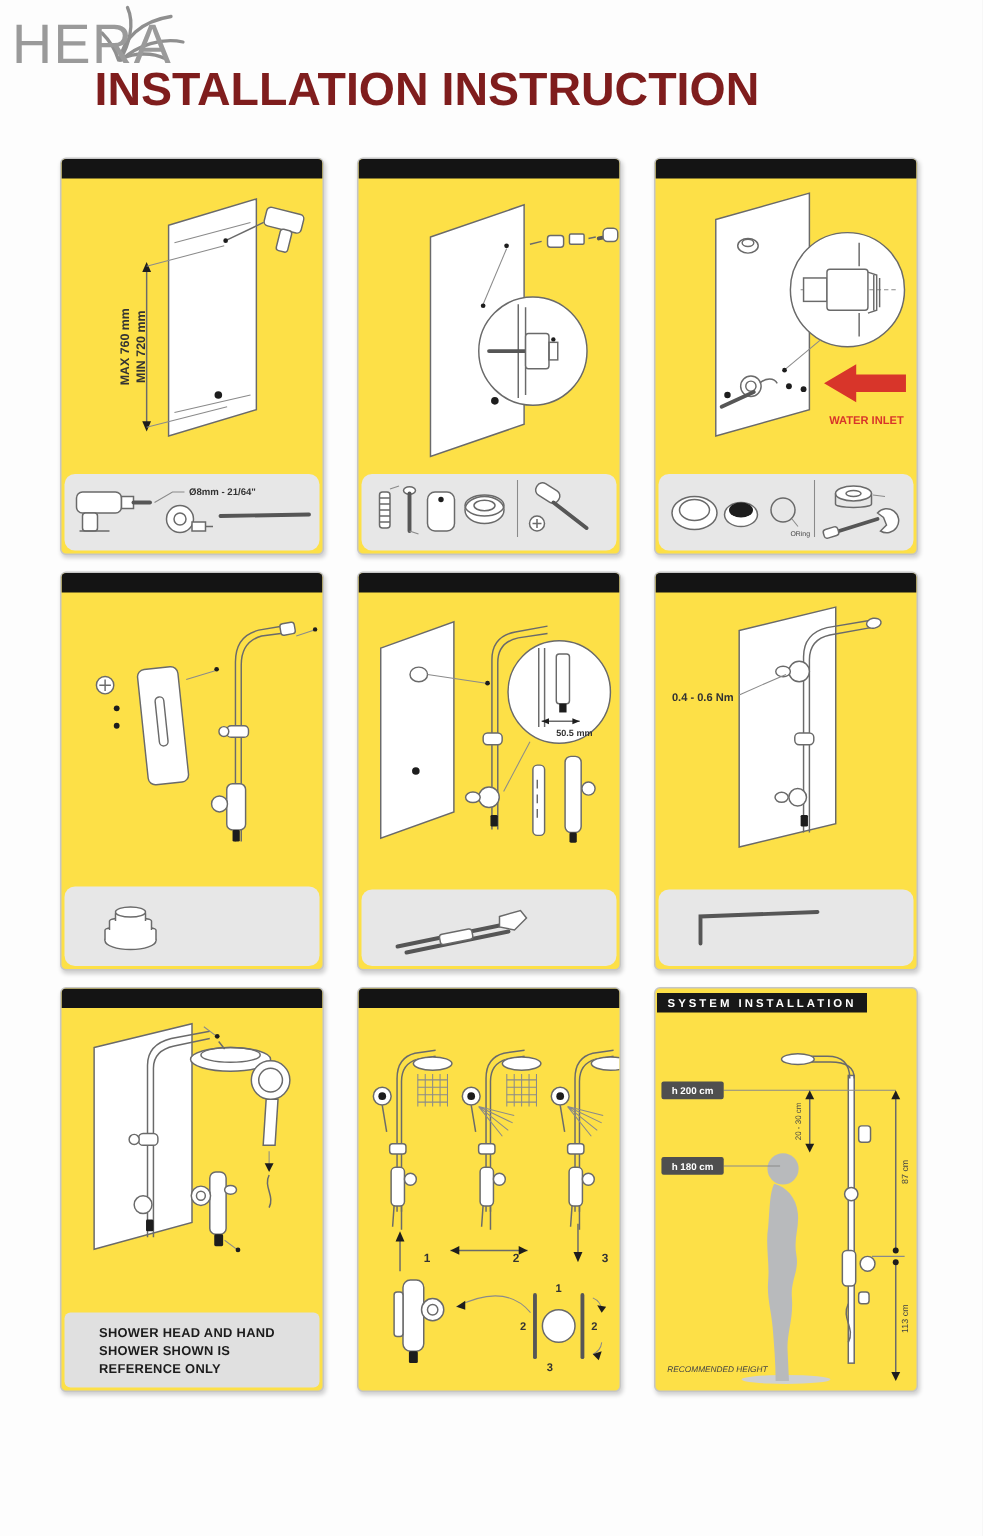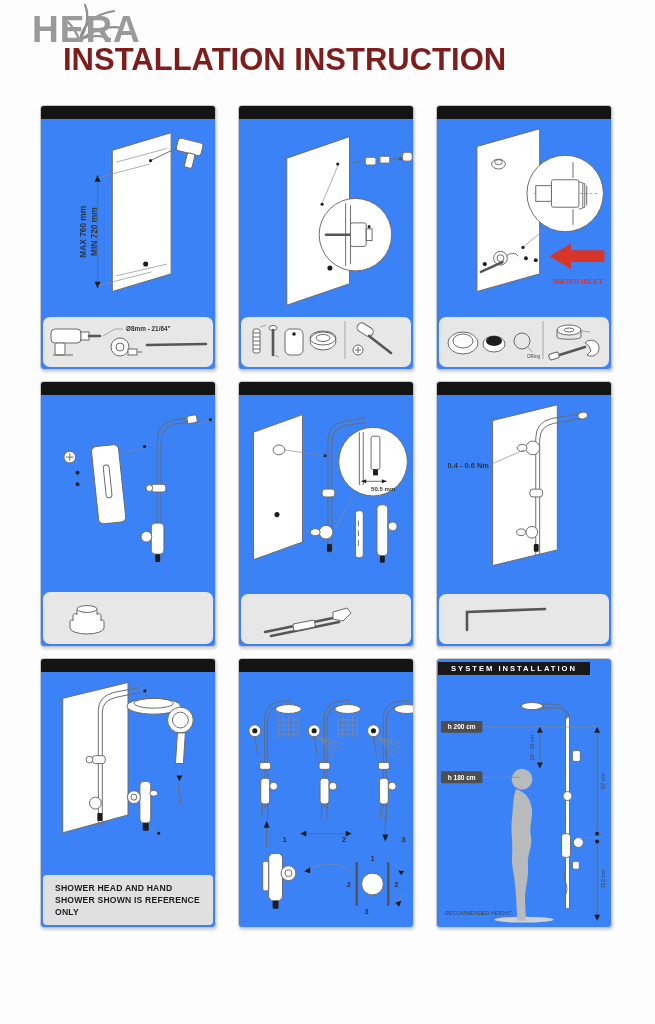--- a/index.html
+++ b/index.html
@@ -1,36 +1,36 @@
 <!DOCTYPE html>
 <html><head>
 <meta charset="utf-8">
 <style>
   html,body{margin:0;padding:0;background:#fff;}
   .sheet{position:relative;width:655px;height:1024px;background:#fdfdfd;overflow:hidden;
          font-family:"Liberation Sans",sans-serif;border-right:2px solid #e2e2e2;border-bottom:3px solid #d6d6d6;}
   
   .logo{position:absolute;left:8px;top:12px;color:#9a9a9a;font-size:37px;line-height:.95;
-        letter-spacing:1px;font-weight:700;z-index:1;margin-left:24px;}
+        letter-spacing:1px;font-weight:400;z-index:1;}
   .logo span{display:block;}
   .palm{position:absolute;left:66px;top:2px;z-index:1;}
   .title{position:absolute;left:63px;top:42px;font-size:31px;font-weight:bold;color:#7f1d1d;z-index:2;
          letter-spacing:0;white-space:nowrap;}
   
   .panels{position:absolute;left:40px;top:105px;display:grid;
           grid-template-columns:repeat(3,176px);column-gap:22px;row-gap:11px;}
-  .panel{background:#3b82f6;border:1px solid #c6c6c6;border-radius:4px;box-shadow:1px 2px 3px rgba(0,0,0,.18);
+  .panel{background:#fde047;border:1px solid #c6c6c6;border-radius:4px;box-shadow:1px 2px 3px rgba(0,0,0,.18);
          display:flex;flex-direction:column;overflow:hidden;}
   .r1{height:263px}.r2{height:264px}.r3{height:268px}
   .bar{height:13px;background:#141414;flex:0 0 auto;}
   .art{flex:1 1 auto;display:block;}
   .strip{background:#e7e7e7;border-radius:7px;margin:0 2px 2px 2px;flex:0 0 auto;}
-  .note-strip{background:#e0e0e0;border-radius:4px;margin:0 2px 2px 2px;padding:7px 12px;
+  .note-strip{background:#e0e0e0;border-radius:4px;margin:0 2px 2px 2px;padding:7px 23px;
               font-size:8.6px;font-weight:bold;color:#1c1c1c;line-height:1.4;letter-spacing:.2px;}
-  .sysbar{height:13px;background:#181818;width:152px;margin:3px 0 0 1px;display:flex;
+  .sysbar{height:13px;background:#181818;width:140px;margin:3px 0 0 1px;display:flex;
           align-items:center;justify-content:center;color:#fff;font-size:7.6px;font-weight:bold;
           letter-spacing:2px;flex:0 0 auto;}
   
   svg{font-family:"Liberation Sans",sans-serif;}
   .ln{stroke:#6a6a6a;fill:none;stroke-width:1;}
   .lnt{stroke:#8a8a8a;fill:none;stroke-width:.7;}
   .lnw{stroke:#6a6a6a;fill:#ffffff;stroke-width:1;}
   .fd{fill:#1d1d1d;stroke:none;}
   .thk{stroke:#565656;stroke-width:2.6;fill:none;stroke-linecap:round;}
   .tx{fill:#333;stroke:none;font-weight:bold;}

